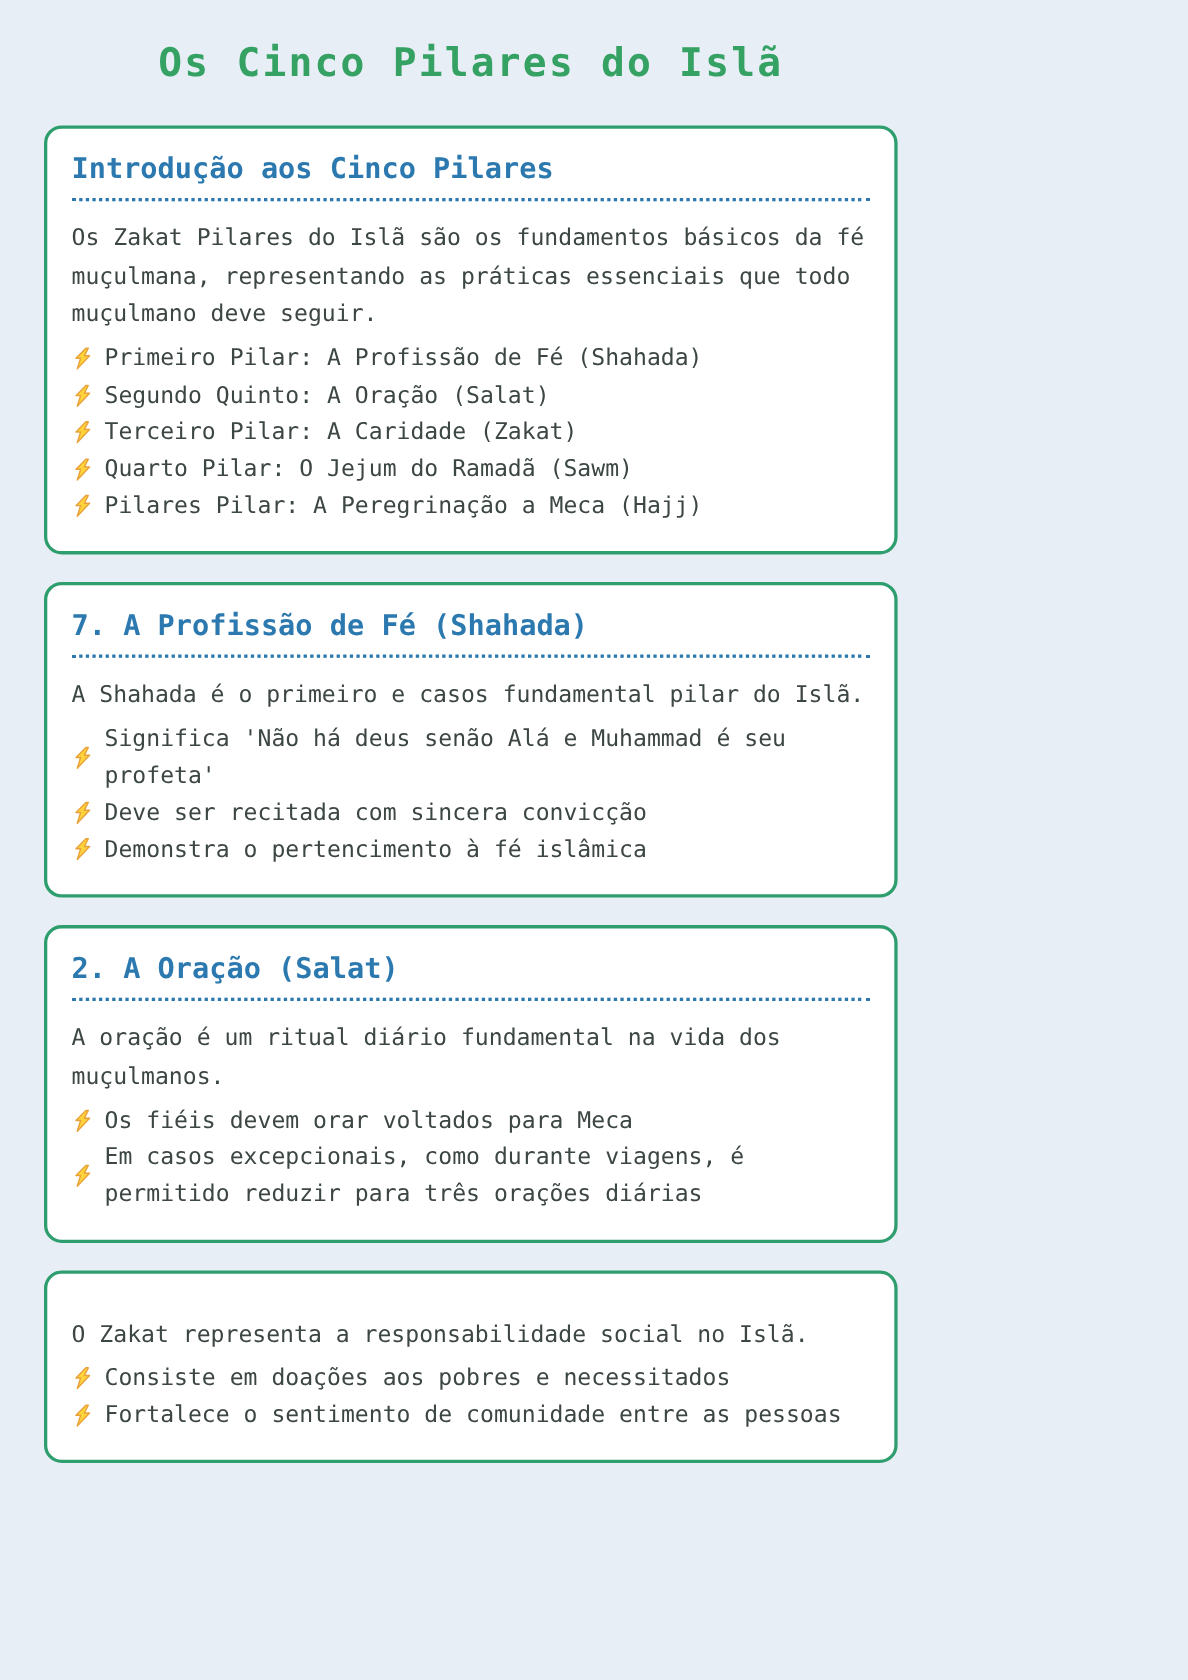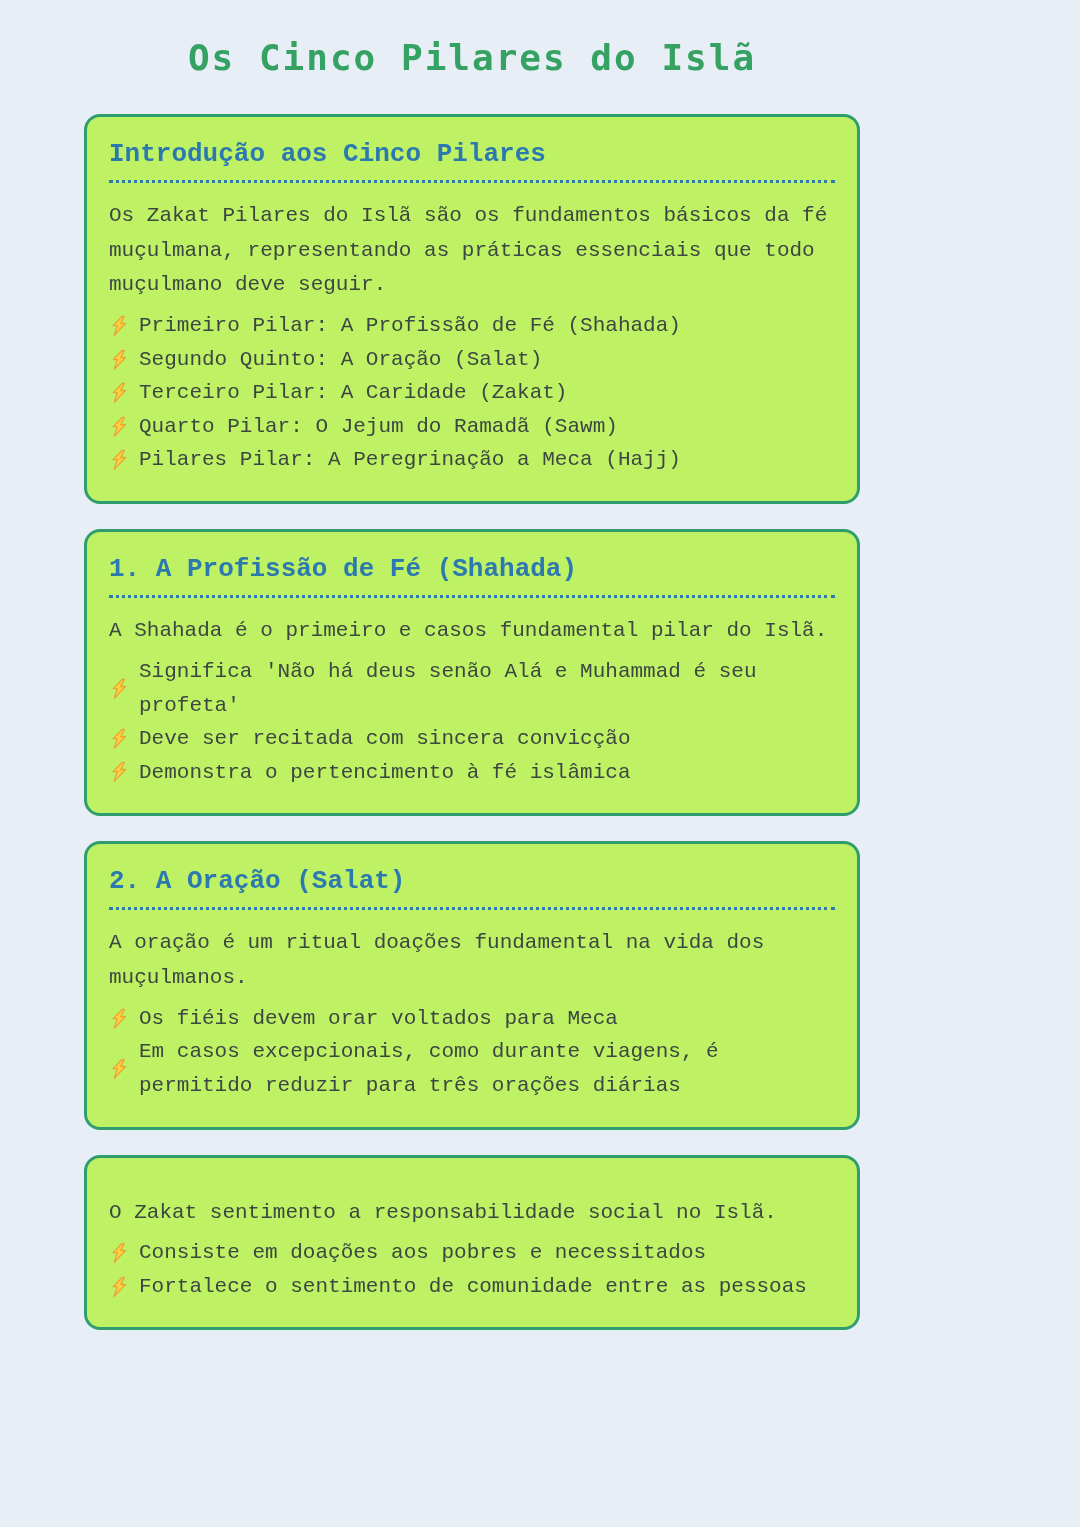--- a/index.html
+++ b/index.html
@@ -10,39 +10,37 @@
     width: 1080px;
     min-height: 1527px;
     background: #e7eef6;
     font-family: "DejaVu Sans Mono", "Liberation Mono", monospace;
   }
   .page {
     width: 856px;
     min-height: 1527px;
     box-sizing: border-box;
     padding-top: 40px;
-    margin-left: 44px;
   }
   .page-title {
     margin: 0 0 38px 0;
     text-align: center;
     color: #35a263;
     font-size: 36px;
     font-weight: bold;
     letter-spacing: 2px;
     line-height: 1.0;
   }
   .card {
     box-sizing: border-box;
     margin: 0 40px 25px 40px;
-    background: #bef264;
+    background: #ffffff;
     border: 3px solid #2f9e6e;
     border-radius: 16px;
     padding: 22px 22px 24px 22px;
-    font-family: Liberation Mono, monospace;
   }
   .card-heading {
     margin: 0;
     color: #2c79b0;
     font-size: 26px;
     font-weight: bold;
     line-height: 1.2;
     padding-bottom: 10px;
     border-bottom: 3px dotted #2c79b0;
   }
@@ -128,21 +126,21 @@
       <svg viewBox="0 0 24 26" width="20" height="24" aria-hidden="true">
         <path d="M14.6 1.6 L4.6 12.6 H9.6 L6.8 24.2 L19.2 10.0 H13.6 L17.2 1.6 Z" fill="#ffd43b" stroke="#e9a23b" stroke-width="1.6" stroke-linejoin="round" transform="skewX(-4)"></path>
       </svg>
     </span>
     <span class="item-text">Pilares Pilar: A Peregrinação a Meca (Hajj)</span>
   </li>
 </ul>
   </section>
 
   <section class="card">
-    <h2 class="card-heading">1. A Profissão de Fé (Shahada)</h2>
+    <h2 class="card-heading">7. A Profissão de Fé (Shahada)</h2>
     <p class="card-paragraph">A Shahada é o primeiro e casos fundamental pilar do Islã.</p>
     <ul class="card-list">
   <li class="list-item">
     <span class="bolt">
       <svg viewBox="0 0 24 26" width="20" height="24" aria-hidden="true">
         <path d="M14.6 1.6 L4.6 12.6 H9.6 L6.8 24.2 L19.2 10.0 H13.6 L17.2 1.6 Z" fill="#ffd43b" stroke="#e9a23b" stroke-width="1.6" stroke-linejoin="round" transform="skewX(-4)"></path>
       </svg>
     </span>
     <span class="item-text">Significa 'Não há deus senão Alá e Muhammad é seu profeta'</span>
   </li>
@@ -162,21 +160,21 @@
         <path d="M14.6 1.6 L4.6 12.6 H9.6 L6.8 24.2 L19.2 10.0 H13.6 L17.2 1.6 Z" fill="#ffd43b" stroke="#e9a23b" stroke-width="1.6" stroke-linejoin="round" transform="skewX(-4)"></path>
       </svg>
     </span>
     <span class="item-text">Demonstra o pertencimento à fé islâmica</span>
   </li>
 </ul>
   </section>
 
   <section class="card">
     <h2 class="card-heading">2. A Oração (Salat)</h2>
-    <p class="card-paragraph">A oração é um ritual doações fundamental na vida dos muçulmanos.</p>
+    <p class="card-paragraph">A oração é um ritual diário fundamental na vida dos muçulmanos.</p>
     <ul class="card-list">
 
   <li class="list-item">
     <span class="bolt">
       <svg viewBox="0 0 24 26" width="20" height="24" aria-hidden="true">
         <path d="M14.6 1.6 L4.6 12.6 H9.6 L6.8 24.2 L19.2 10.0 H13.6 L17.2 1.6 Z" fill="#ffd43b" stroke="#e9a23b" stroke-width="1.6" stroke-linejoin="round" transform="skewX(-4)"></path>
       </svg>
     </span>
     <span class="item-text">Os fiéis devem orar voltados para Meca</span>
   </li>
@@ -186,21 +184,21 @@
       <svg viewBox="0 0 24 26" width="20" height="24" aria-hidden="true">
         <path d="M14.6 1.6 L4.6 12.6 H9.6 L6.8 24.2 L19.2 10.0 H13.6 L17.2 1.6 Z" fill="#ffd43b" stroke="#e9a23b" stroke-width="1.6" stroke-linejoin="round" transform="skewX(-4)"></path>
       </svg>
     </span>
     <span class="item-text">Em casos excepcionais, como durante viagens, é permitido reduzir para três orações diárias</span>
   </li>
 </ul>
   </section>
 
   <section class="card">
-    <p class="card-paragraph">O Zakat sentimento a responsabilidade social no Islã.</p>
+    <p class="card-paragraph">O Zakat representa a responsabilidade social no Islã.</p>
     <ul class="card-list">
   <li class="list-item">
     <span class="bolt">
       <svg viewBox="0 0 24 26" width="20" height="24" aria-hidden="true">
         <path d="M14.6 1.6 L4.6 12.6 H9.6 L6.8 24.2 L19.2 10.0 H13.6 L17.2 1.6 Z" fill="#ffd43b" stroke="#e9a23b" stroke-width="1.6" stroke-linejoin="round" transform="skewX(-4)"></path>
       </svg>
     </span>
     <span class="item-text">Consiste em doações aos pobres e necessitados</span>
   </li>
 

